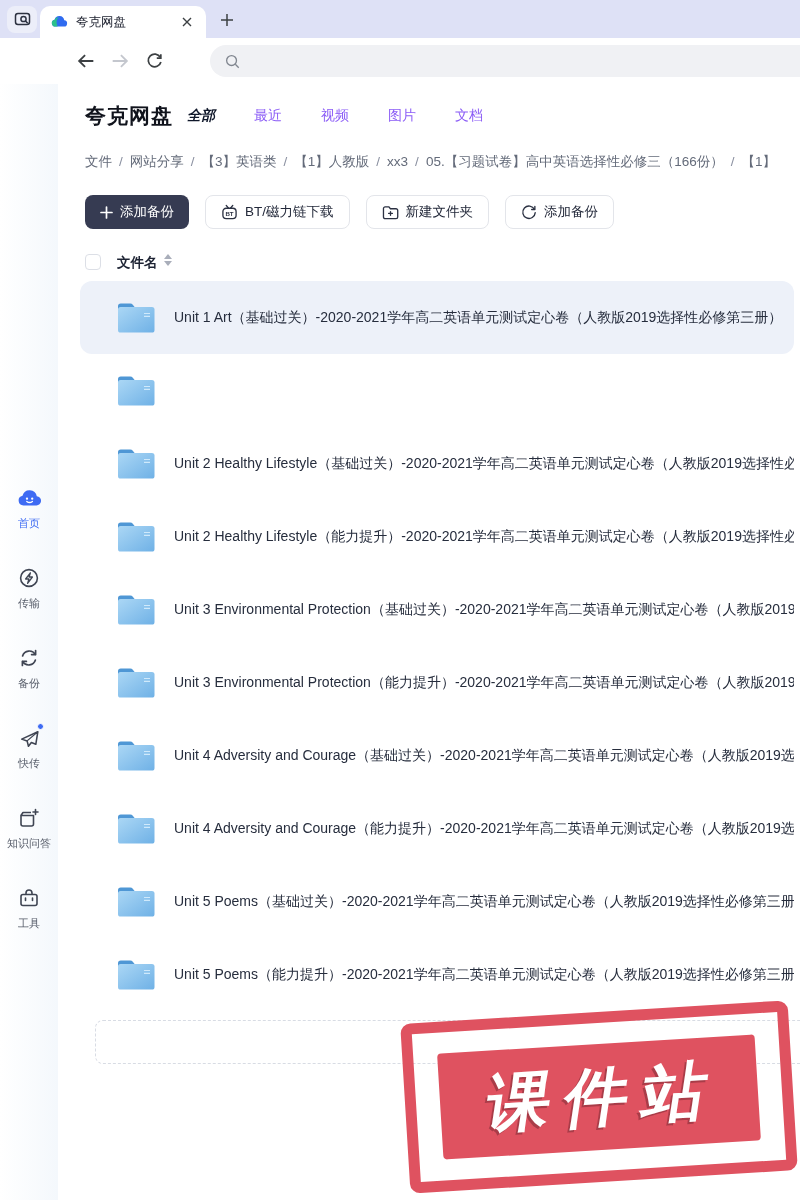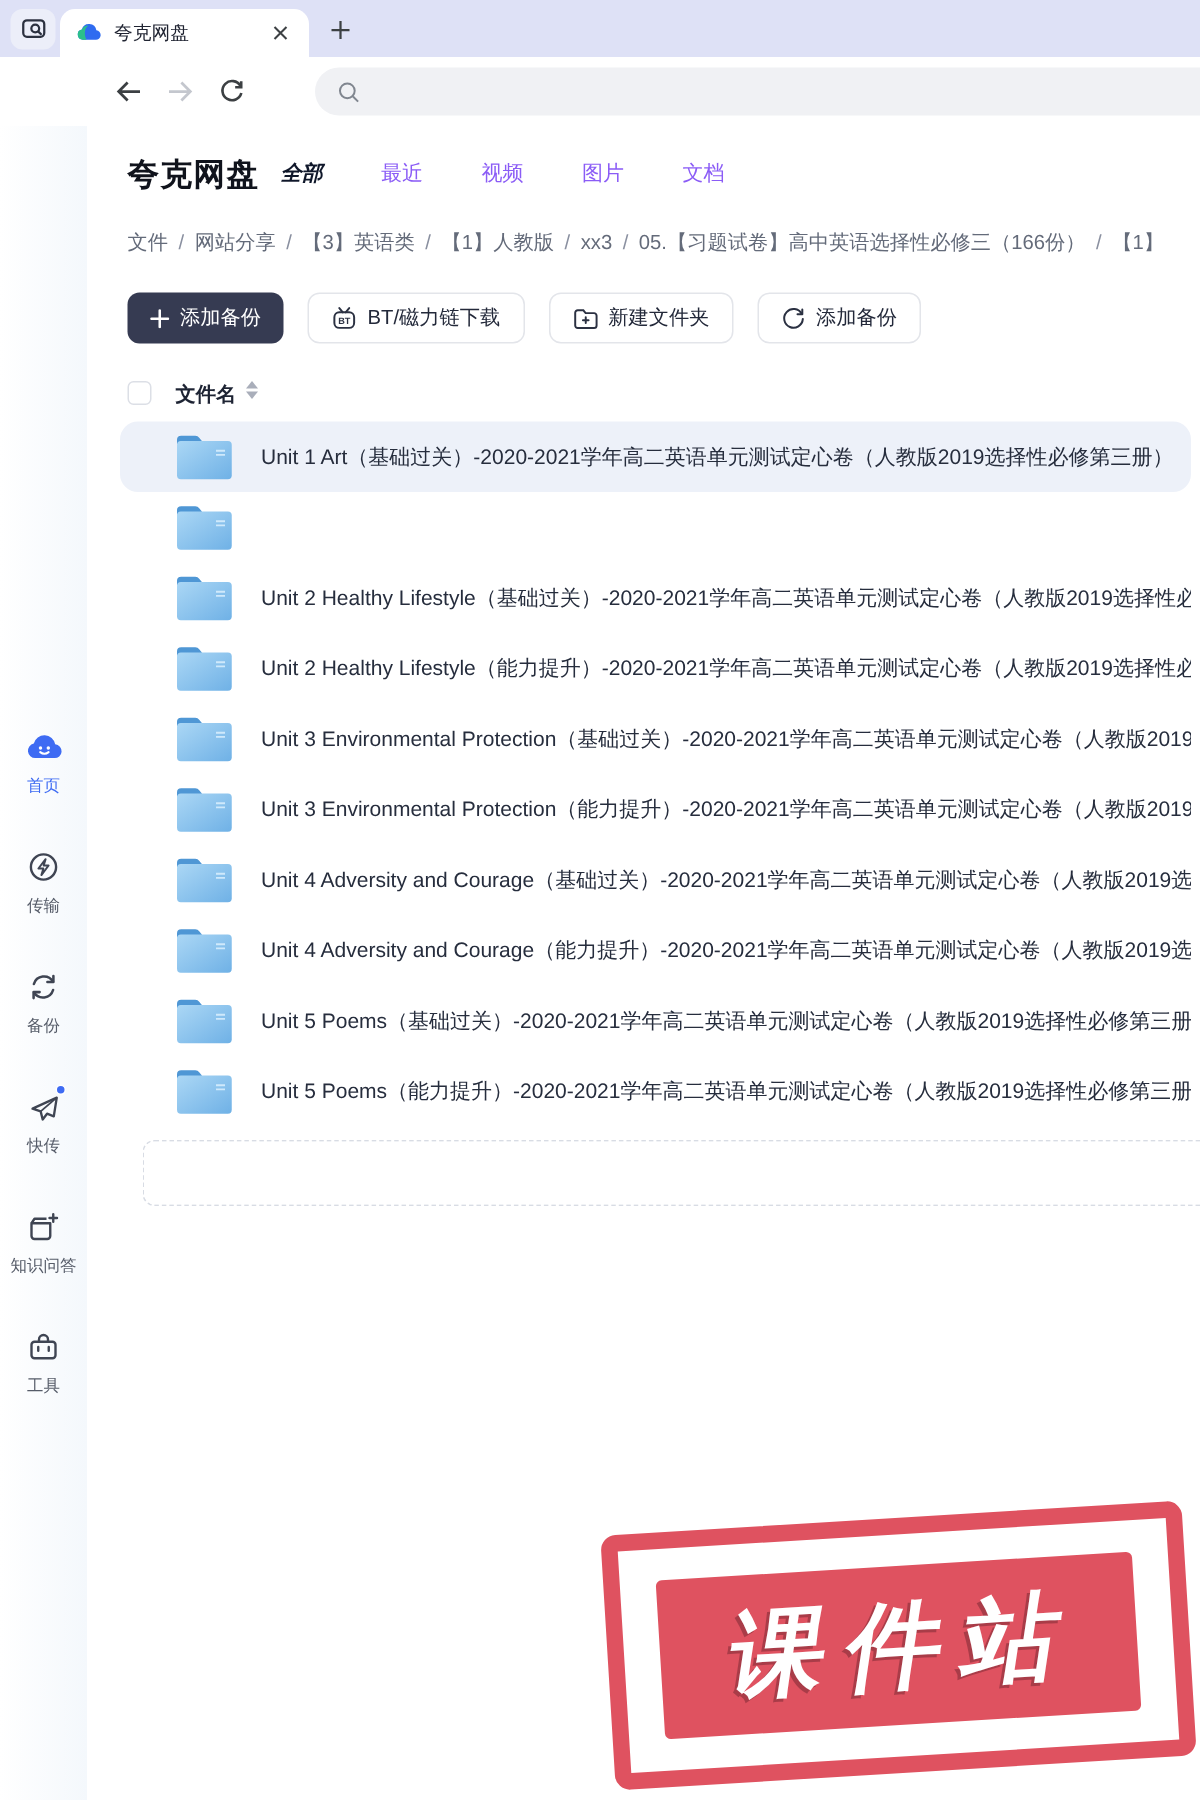--- a/index.html
+++ b/index.html
@@ -56,21 +56,21 @@
   .list-head { display:flex; margin:25px 0 0 5px; height:18px; }
   .checkbox { width:16px; height:16px; border:1.5px solid #dcdfe6; border-radius:4px; background:#fff; cursor:pointer; }
   .col-name { margin-left:16px; font-size:13.5px; font-weight:700; color:#1d2333; }
   .sorter { display:inline-flex; flex-direction:column; margin-left:6px; cursor:pointer; }
   .tri-up { width:0; height:0; border-left:4px solid transparent; border-right:4px solid transparent;
             border-bottom:5px solid #a9aeba; margin-bottom:2px; }
   .tri-dn { width:0; height:0; border-left:4px solid transparent; border-right:4px solid transparent;
             border-top:5px solid #a9aeba; }
 
   .rows { margin-top:9px; }
-  .file-row { display:flex; align-items:center; height:47px; padding-left:35px; border-radius:12px;
+  .file-row { display:flex; align-items:center; height:73px; padding-left:35px; border-radius:12px;
               margin-right:6px; cursor:pointer; }
   .file-row.selected { background:#edf1f9; }
   .file-name { margin-left:17px; font-size:14px; color:#262d3d; white-space:nowrap; overflow:hidden; }
 
   .dropzone { margin:9px 0 0 15px; width:760px; height:44px; border:1px dashed #d8dce4; border-radius:8px; }
 
   
   .stamp { position:absolute; left:405px; top:1012px; width:388px; height:170px;
            transform:rotate(-3.5deg); pointer-events:none; }
   .stamp-frame { width:100%; height:100%; border:11px solid #df5260; border-radius:10px;

